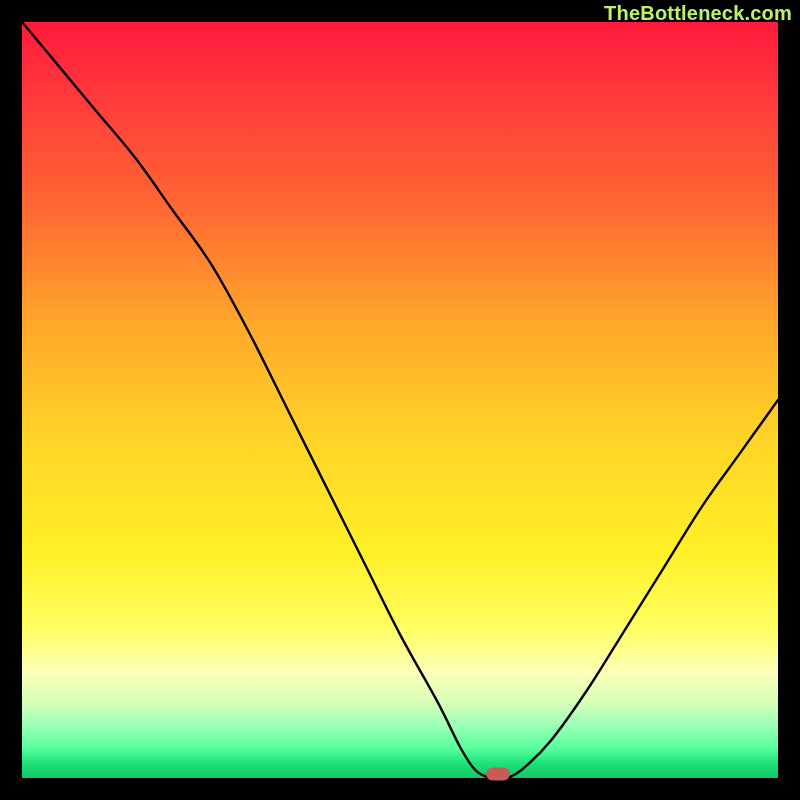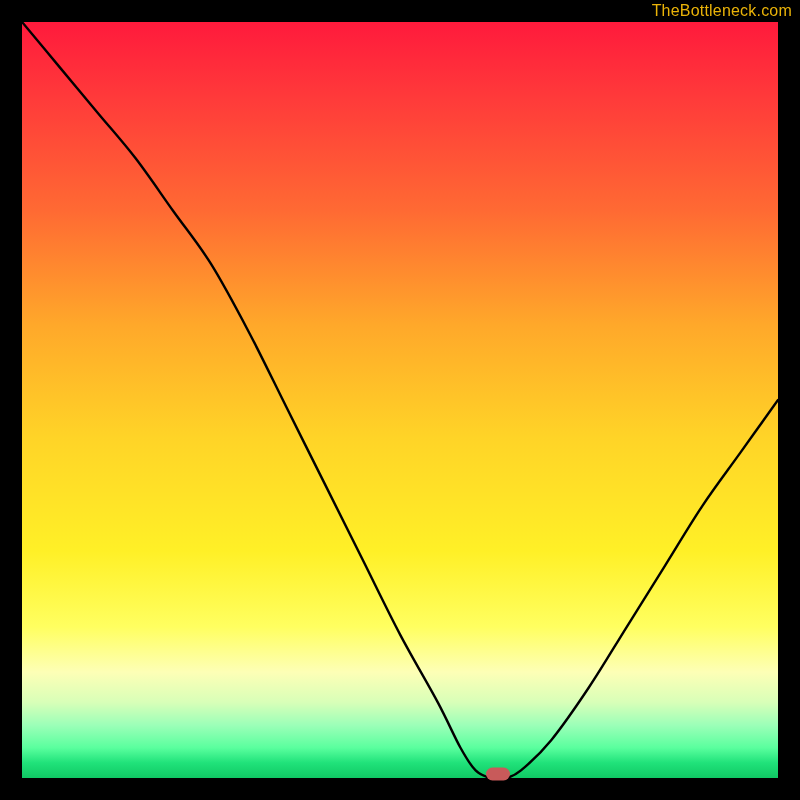--- a/index.html
+++ b/index.html
@@ -53,23 +53,23 @@
     width: 24px;
     height: 13px;
     border-radius: 7px;
     background: #c85a5a;
     transform: translate(-50%, -50%);
   }
   .watermark {
     position: absolute;
     top: 2px;
     right: 8px;
-    color: #eab308;
-    font-size: 16px;
-    font-weight: 400;
+    color: #bef264;
+    font-size: 20px;
+    font-weight: 700;
     letter-spacing: 0.2px;
     user-select: none;
   }
 </style>
 </head>
 <body>
 
 <div class="frame">
   <div class="plot-area">
     <svg class="curve" viewBox="0 0 756 756" preserveAspectRatio="none">

